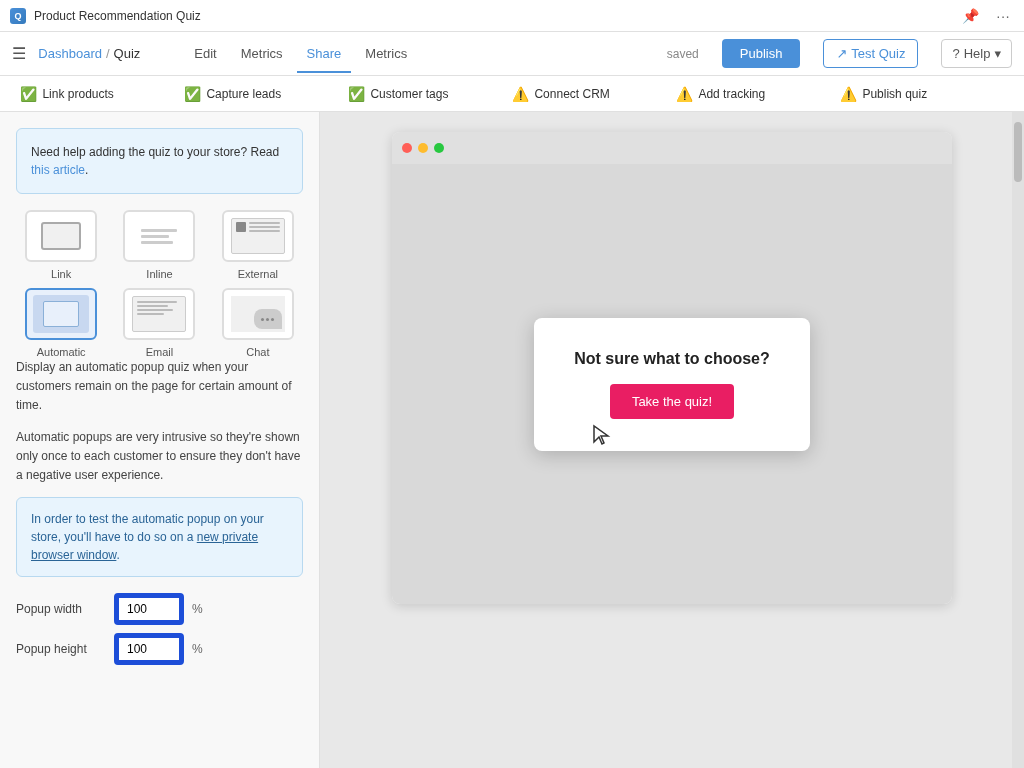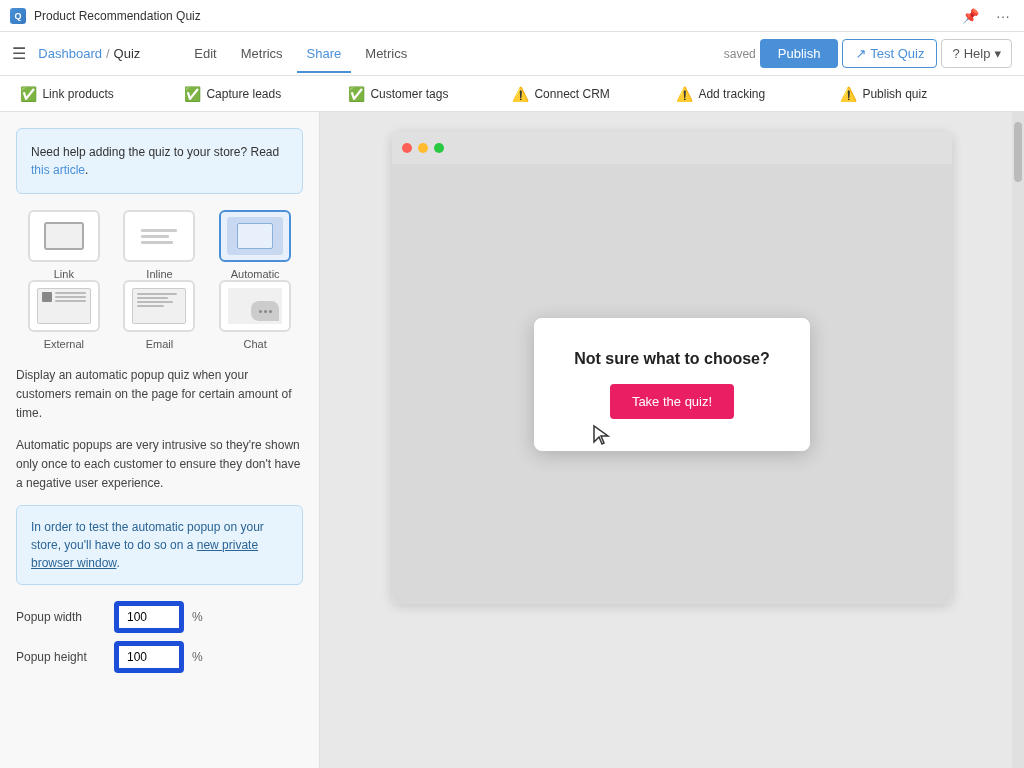--- a/index.html
+++ b/index.html
@@ -38,21 +38,21 @@
     }
     .hamburger { background: none; border: none; cursor: pointer; color: #555; font-size: 16px; margin-right: 8px; }
     .breadcrumb { display: flex; align-items: center; gap: 4px; }
     .breadcrumb-link { color: #4a90d9; text-decoration: none; font-size: 13px; }
     .breadcrumb-sep { color: #999; }
     .breadcrumb-current { color: #333; font-size: 13px; }
     .nav-tabs { display: flex; align-items: center; margin-left: 40px; gap: 4px; }
     .nav-tab { background: none; border: none; cursor: pointer; font-size: 13px; color: #555; padding: 12px 10px; position: relative; }
     .nav-tab.active { color: #4a90d9; }
     .nav-tab.active::after { content: ''; position: absolute; bottom: 0; left: 0; right: 0; height: 2px; background: #4a90d9; }
-    .nav-right { margin-left: auto; display: flex; align-items: center; gap: 4px; }
+    .nav-right { margin-left: auto; display: flex; align-items: center; gap: 23px; }
     .saved-text { color: #888; font-size: 12px; }
     .publish-btn { background: #4a90d9; color: white; border: none; padding: 7px 18px; border-radius: 4px; cursor: pointer; font-size: 13px; font-weight: 500; }
     .test-quiz-btn { background: white; border: 1px solid #4a90d9; color: #4a90d9; padding: 6px 12px; border-radius: 4px; cursor: pointer; font-size: 13px; display: flex; align-items: center; gap: 4px; }
     .help-btn { background: white; border: 1px solid #ccc; color: #555; padding: 6px 10px; border-radius: 4px; cursor: pointer; font-size: 13px; display: flex; align-items: center; gap: 4px; }
 
     
     .checklist-bar {
       background: #fff;
       border-bottom: 1px solid #e0e0e0;
       height: 36px;
@@ -90,21 +90,21 @@
       color: #333;
       margin-bottom: 16px;
       line-height: 1.5;
     }
     .info-box a { color: #4a90d9; text-decoration: none; }
 
     
     .mode-grid {
       display: grid;
       grid-template-columns: repeat(3, 1fr);
-      margin-bottom: 16px;
+      gap: 8px;
     }
     .mode-item {
       display: flex;
       flex-direction: column;
       align-items: center;
       gap: 6px;
       cursor: pointer;
     }
     .mode-icon-box {
       width: 72px; height: 52px;
@@ -392,43 +392,43 @@
           <div class="inline-lines">
             <div class="inline-line"></div>
             <div class="inline-line"></div>
             <div class="inline-line"></div>
           </div>
         </div>
         <span class="mode-label">Inline</span>
       </div>
 
       <div class="mode-item">
-        <div class="mode-icon-box active">
-          <div class="auto-outer">
-            <div class="auto-inner"></div>
-          </div>
-        </div>
-        <span class="mode-label">Automatic</span>
-      </div>
-
-      <div class="mode-item">
         <div class="mode-icon-box">
           <div class="external-box">
             <div class="ext-icon-small"></div>
             <div class="ext-lines">
               <div class="ext-line"></div>
               <div class="ext-line"></div>
               <div class="ext-line"></div>
             </div>
           </div>
         </div>
         <span class="mode-label">External</span>
       </div>
 
       <div class="mode-item">
+        <div class="mode-icon-box active">
+          <div class="auto-outer">
+            <div class="auto-inner"></div>
+          </div>
+        </div>
+        <span class="mode-label">Automatic</span>
+      </div>
+
+      <div class="mode-item">
         <div class="mode-icon-box">
           <div class="email-box">
             <div class="email-line" style="width: 90%"></div>
             <div class="email-line" style="width: 70%"></div>
             <div class="email-line" style="width: 80%"></div>
             <div class="email-line" style="width: 60%"></div>
           </div>
         </div>
         <span class="mode-label">Email</span>
       </div>

